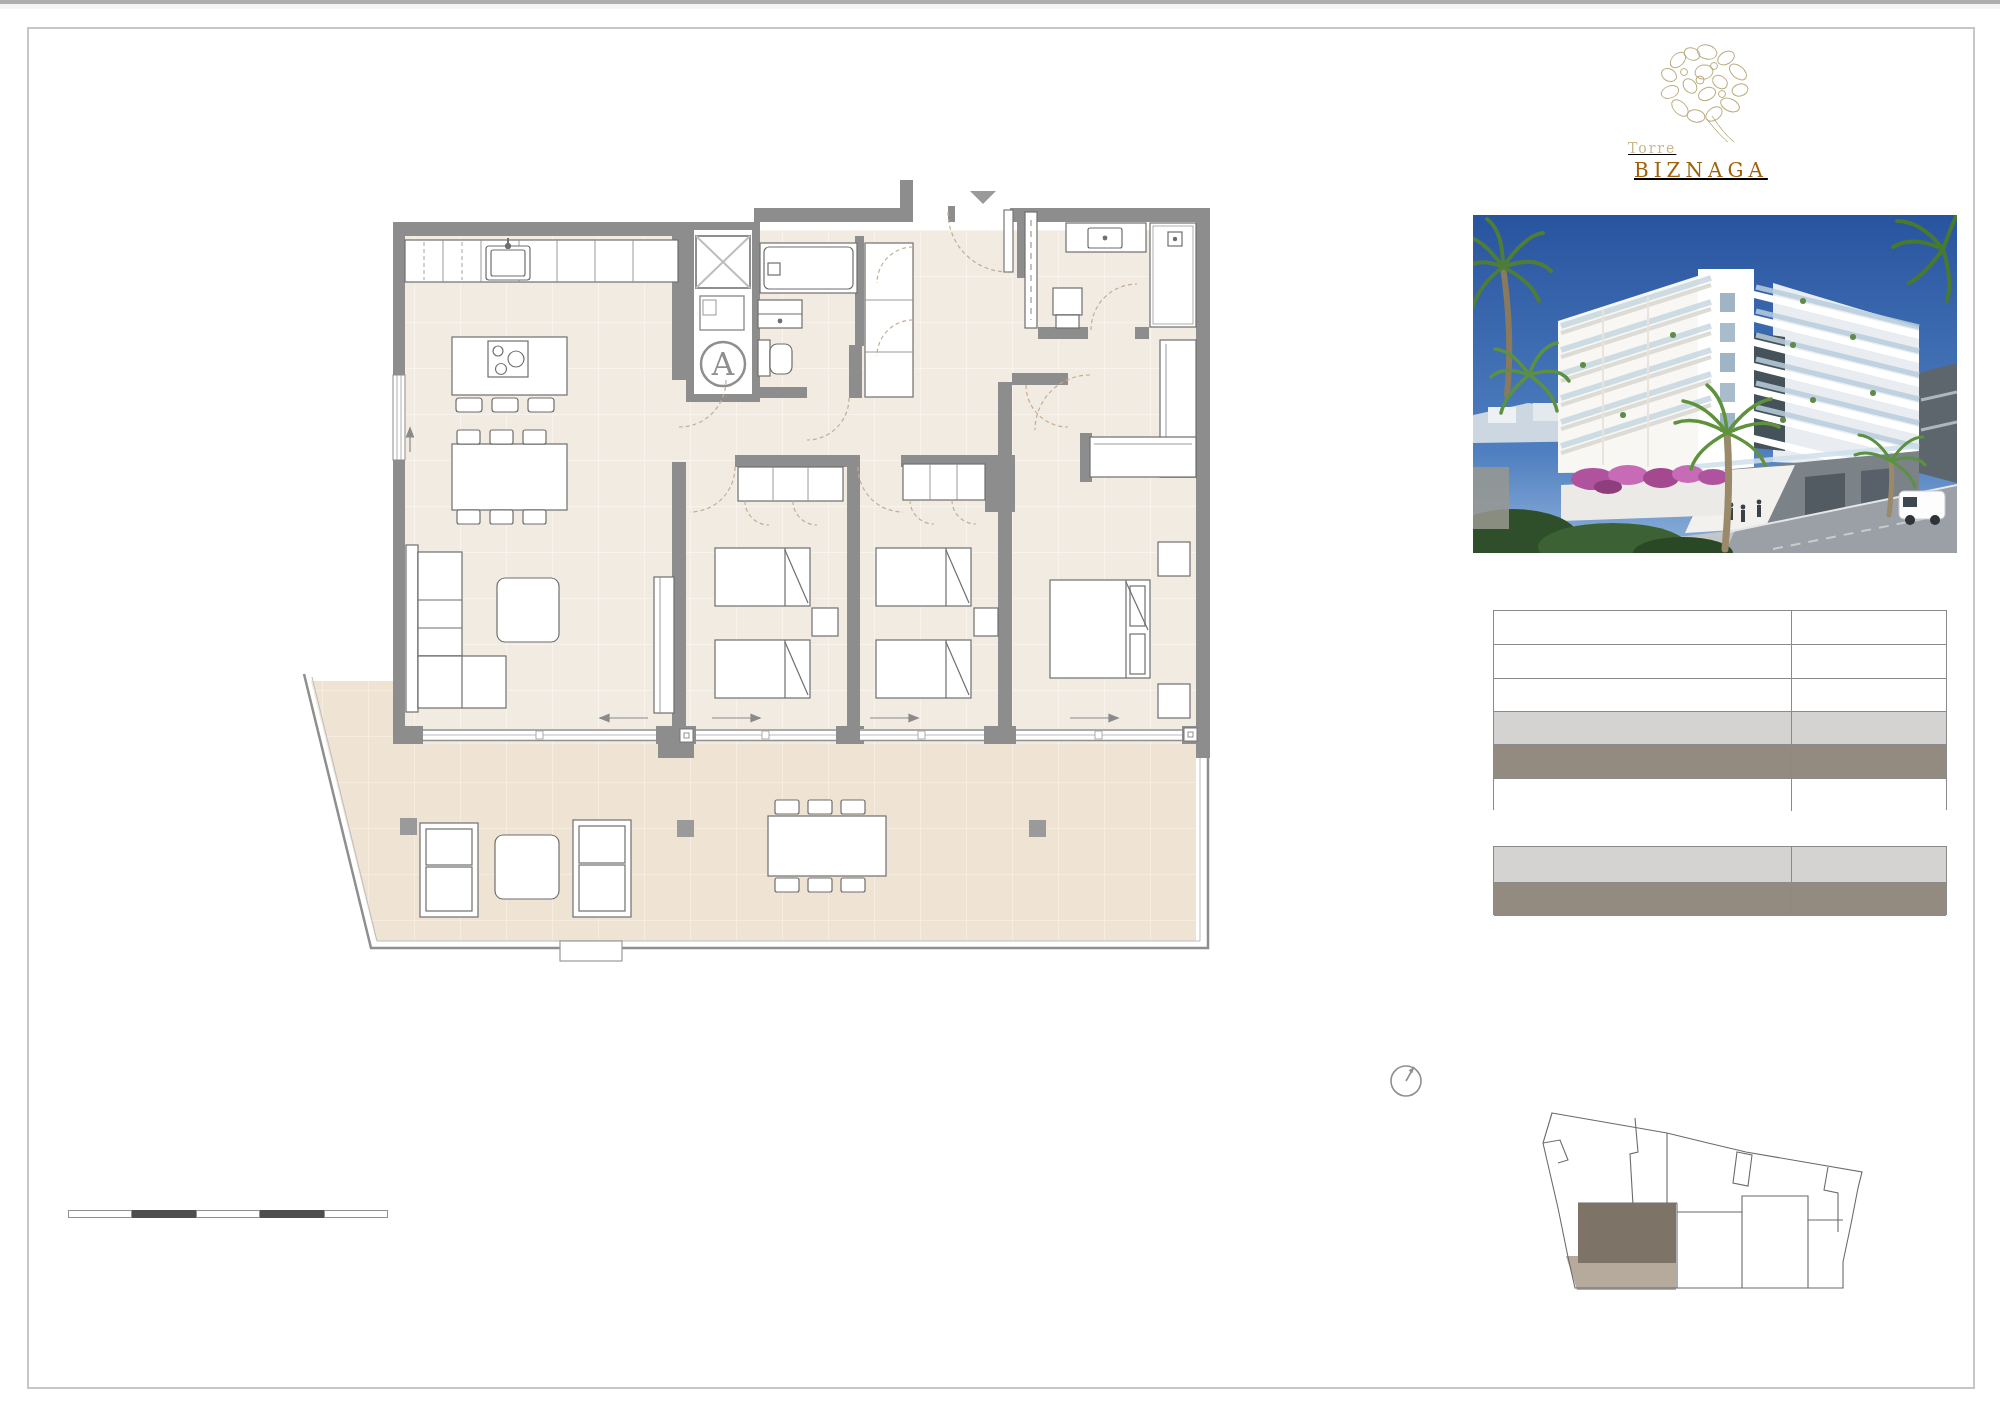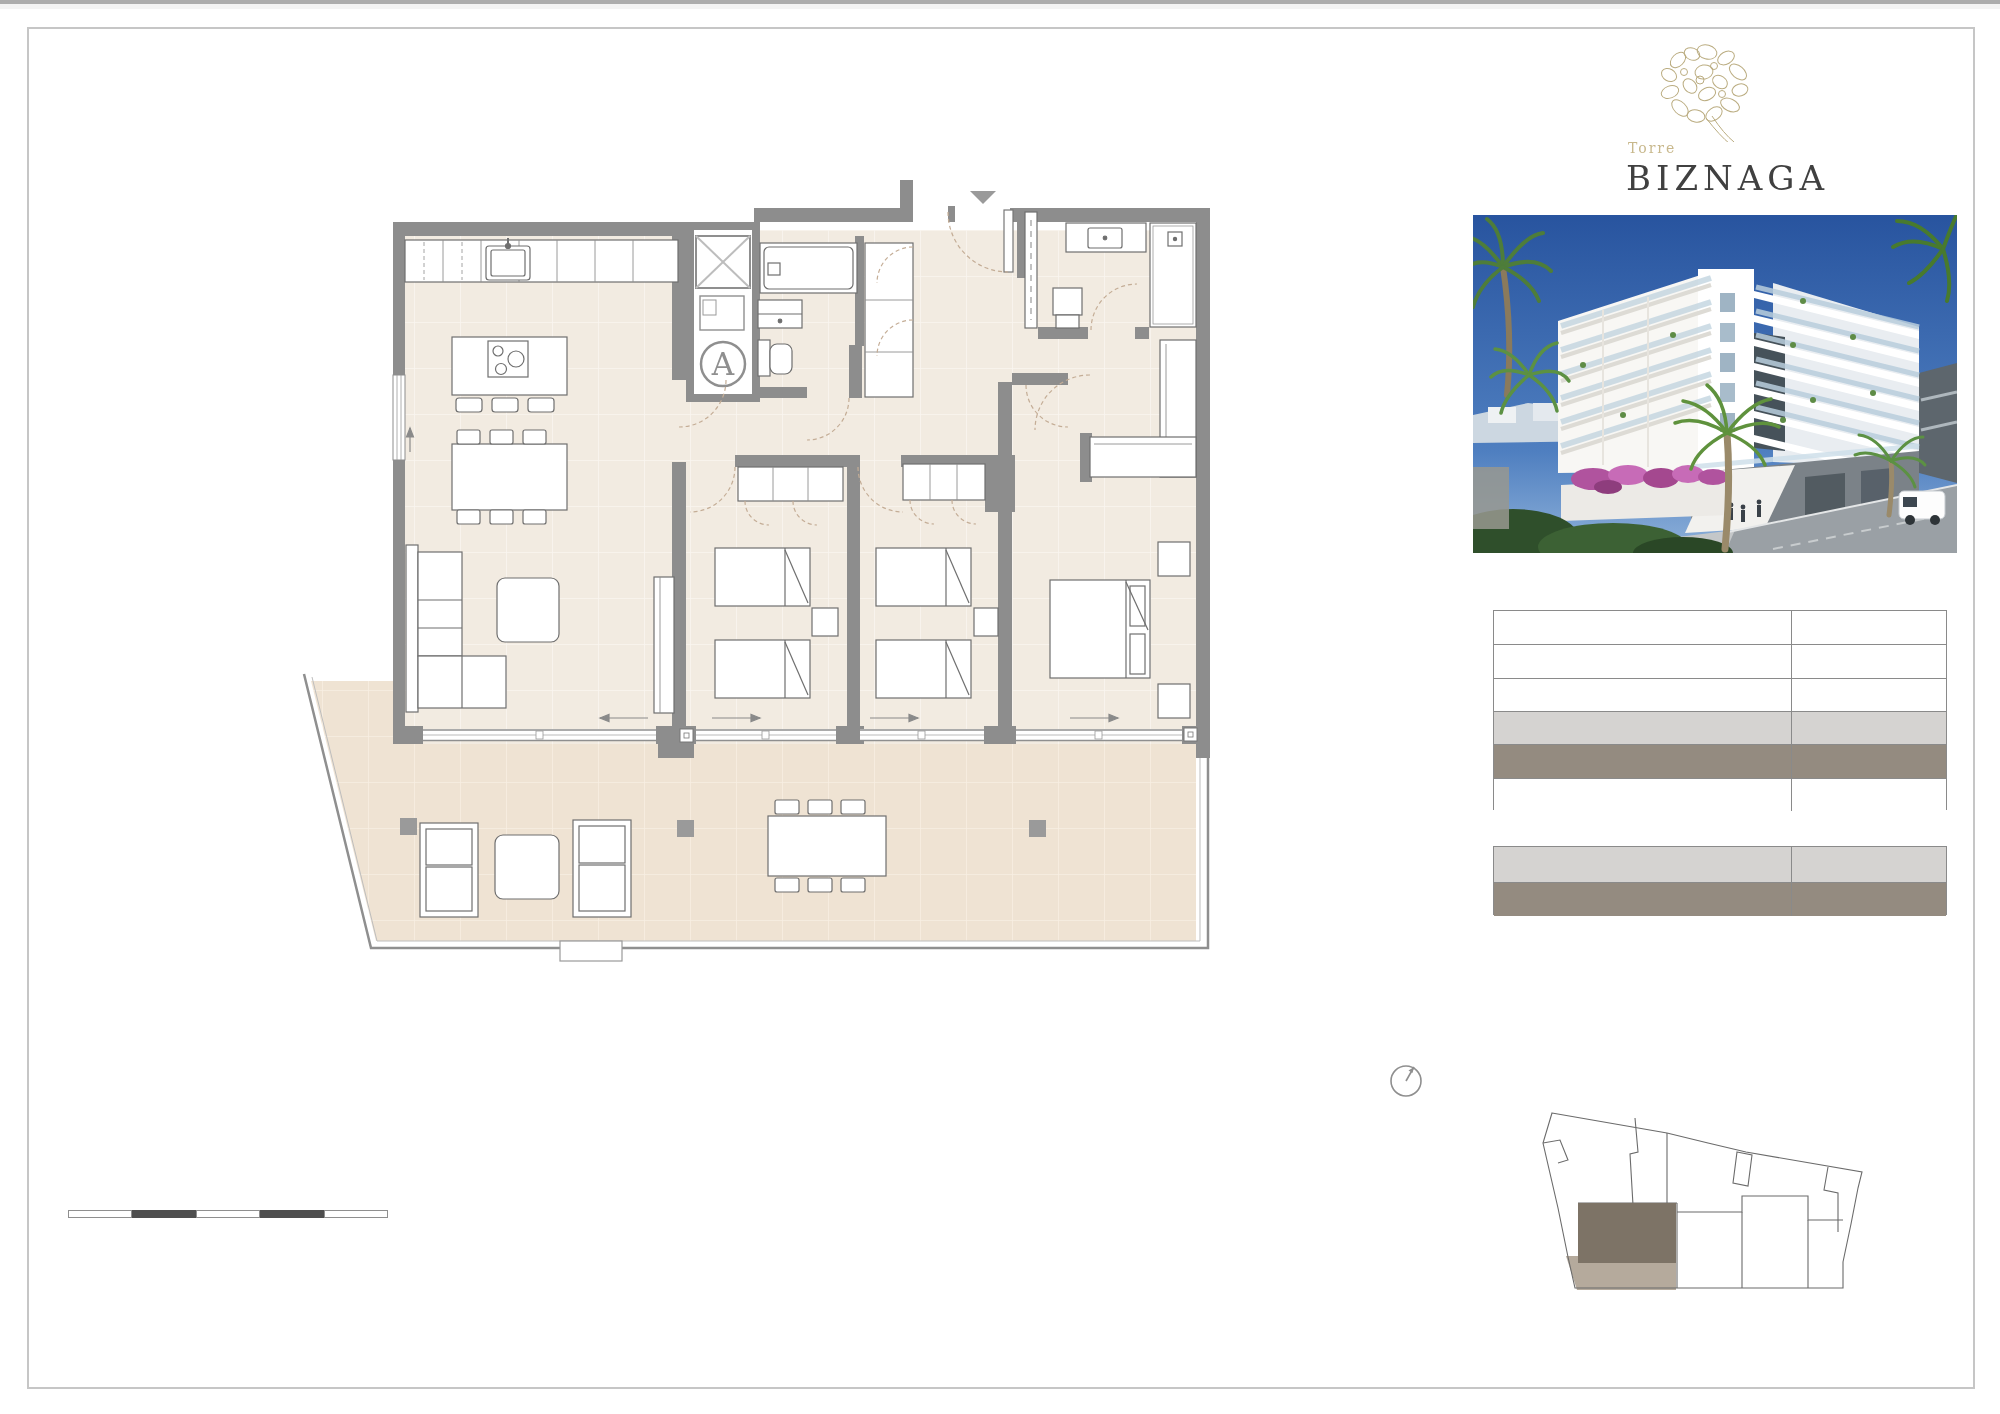--- a/index.html
+++ b/index.html
@@ -2,23 +2,23 @@
 <html><head>
 <meta charset="utf-8">
 <style>
   html,body{margin:0;padding:0;background:#ffffff;font-family:"Liberation Sans",sans-serif;}
   #sheet{position:relative;width:2000px;height:1414px;background:#ffffff;overflow:hidden;}
   .abs{position:absolute;}
   #top-edge{left:0;top:0;width:2000px;height:4px;background:#adadad;}
   #top-edge2{left:0;top:4px;width:2000px;height:5px;background:#f4f4f4;}
   #frame{left:27px;top:27px;width:1944px;height:1358px;border:2px solid #c6c6c6;}
   
-  #logo{left:1612px;top:30px;width:190px;height:170px;text-align:left;}
+  #logo{left:1612px;top:30px;width:190px;height:170px;text-align:left;text-decoration:underline;}
   .logo-torre{margin:-6px 0 0 16px;font-family:"DejaVu Serif",serif;font-size:14px;letter-spacing:2px;color:#c8b88c;}
-  .logo-name{margin:2px 0 0 14px;font-family:"DejaVu Serif",serif;font-size:34px;letter-spacing:5px;color:#404040;}
+  .logo-name{margin:2px 0 0 22px;font-family:"DejaVu Serif",serif;font-size:20px;letter-spacing:5px;color:#a16207;}
   
   .info-table{left:1493px;width:454px;border:1px solid #8a8a8a;box-sizing:border-box;}
   .info-row{display:flex;border-top:1px solid #8a8a8a;box-sizing:border-box;}
   .info-row:first-child{border-top:none;}
   .cell-l{width:66%;border-right:1px solid #8a8a8a;box-sizing:border-box;}
   .cell-r{width:34%;}
   #table-main{top:610px;height:200px;}
   #table-main .info-row{height:33.33px;}
   #table-sub{top:846px;height:69px;}
   #table-sub .info-row{height:34.5px;}

